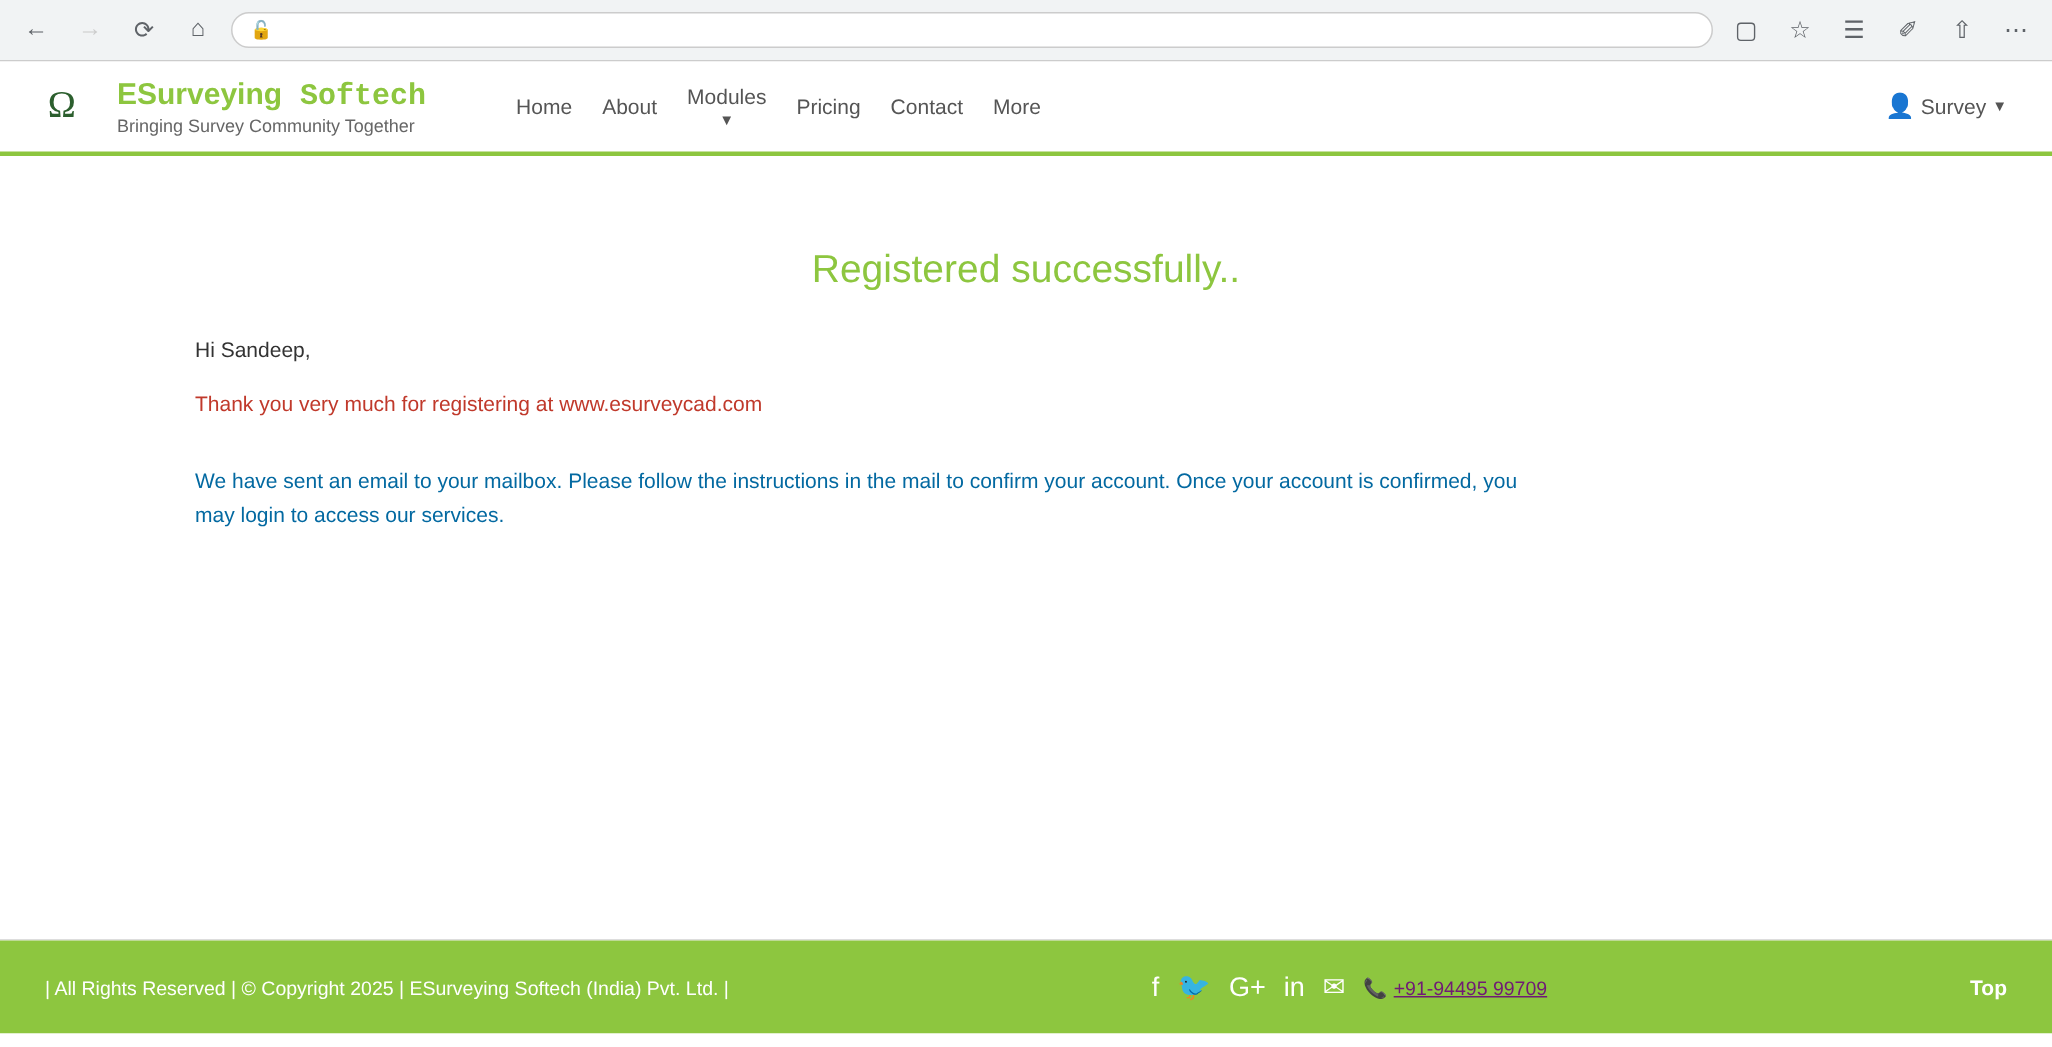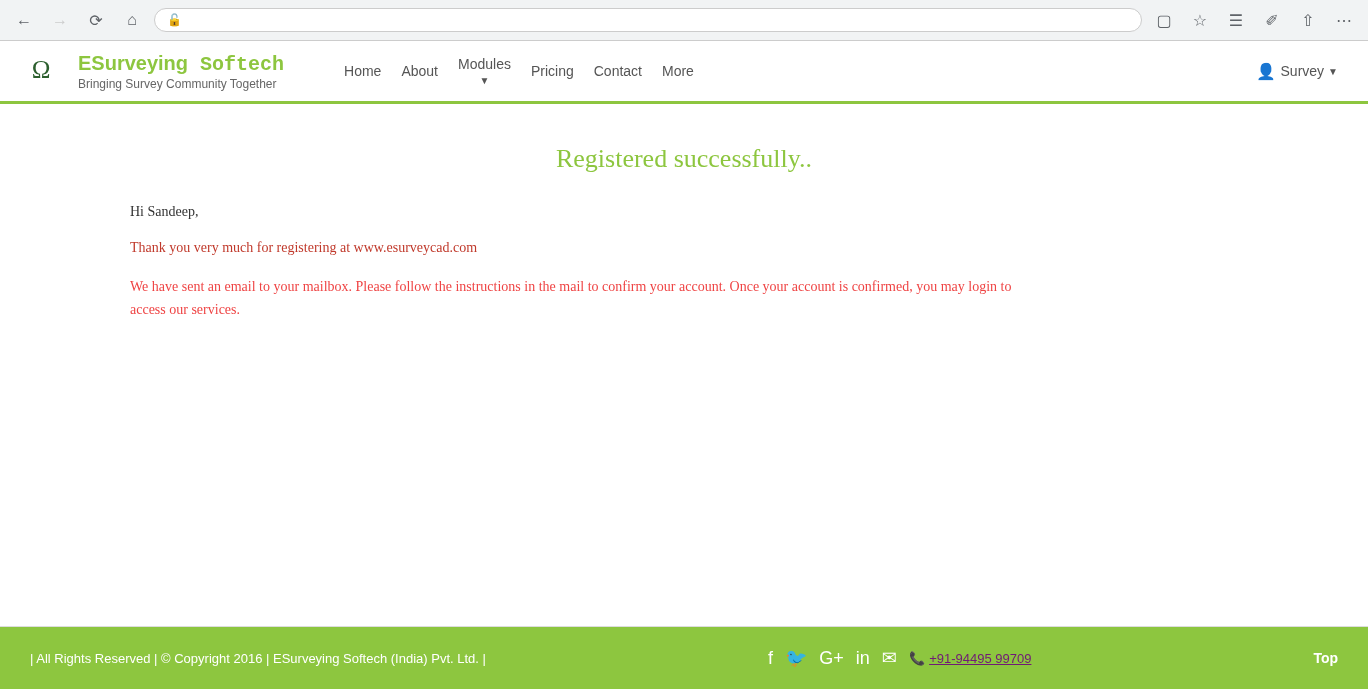--- a/index.html
+++ b/index.html
@@ -103,44 +103,43 @@
       display: flex; align-items: center; gap: 4px;
       color: #555; font-size: 14px; cursor: pointer;
       text-decoration: none;
     }
     .user-icon { font-size: 16px; color: #555; }
     .login-arrow { font-size: 10px; }
 
     
     .main-content {
       flex: 1;
-      padding: 40px 30px 60px;
-      font-family: Liberation Serif, serif;
+      padding: 60px 30px 60px;
     }
     .success-title {
       text-align: center;
       color: #8dc63f;
       font-size: 26px;
       font-weight: normal;
       margin-bottom: 30px;
     }
     .greeting {
       color: #333;
       font-size: 14px;
       margin-left: 100px;
       margin-bottom: 20px;
     }
     .thank-you {
       color: #c0392b;
       font-size: 14px;
       margin-left: 100px;
-      margin-bottom: 20px;
+      margin-bottom: 32px;
     }
     .info-text {
-      color: #ef4444;
+      color: #0369a1;
       font-size: 14px;
       margin-left: 100px;
       max-width: 900px;
       line-height: 1.6;
     }
 
     
     .content-divider {
       border: none;
       border-top: 1px solid #ddd;
@@ -248,21 +247,21 @@
   <main class="main-content">
     <h2 class="success-title">Registered successfully..</h2>
     <p class="greeting">Hi Sandeep,</p>
     <p class="thank-you">Thank you very much for registering at www.esurveycad.com</p>
     <p class="info-text">We have sent an email to your mailbox. Please follow the instructions in the mail to confirm your account. Once your account is confirmed, you may login to access our services.</p>
   </main>
 
   <hr class="content-divider">
 
   <footer class="site-footer">
-    <div class="footer-left">| All Rights Reserved | © Copyright 2016 | ESurveying Softech (India) Pvt. Ltd. |</div>
+    <div class="footer-left">| All Rights Reserved | © Copyright 2025 | ESurveying Softech (India) Pvt. Ltd. |</div>
 
     <div class="footer-center">
       <a class="footer-social-icon">f</a>
       <a class="footer-social-icon">🐦</a>
       <a class="footer-social-icon">G+</a>
       <a class="footer-social-icon">in</a>
       <a class="footer-social-icon">✉</a>
       <span class="footer-phone">
         <span>📞</span>
         <a>+91-94495 99709</a>

